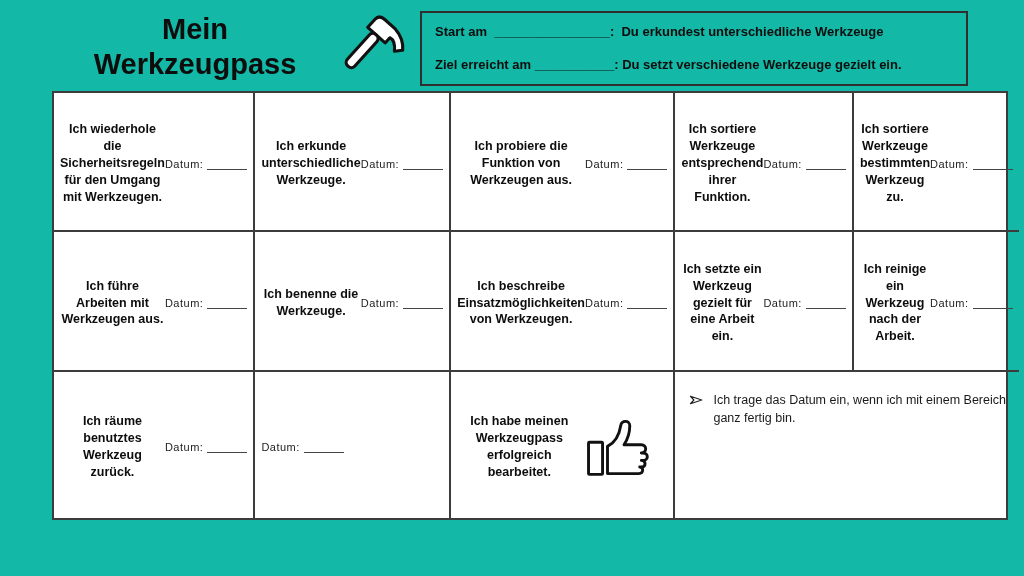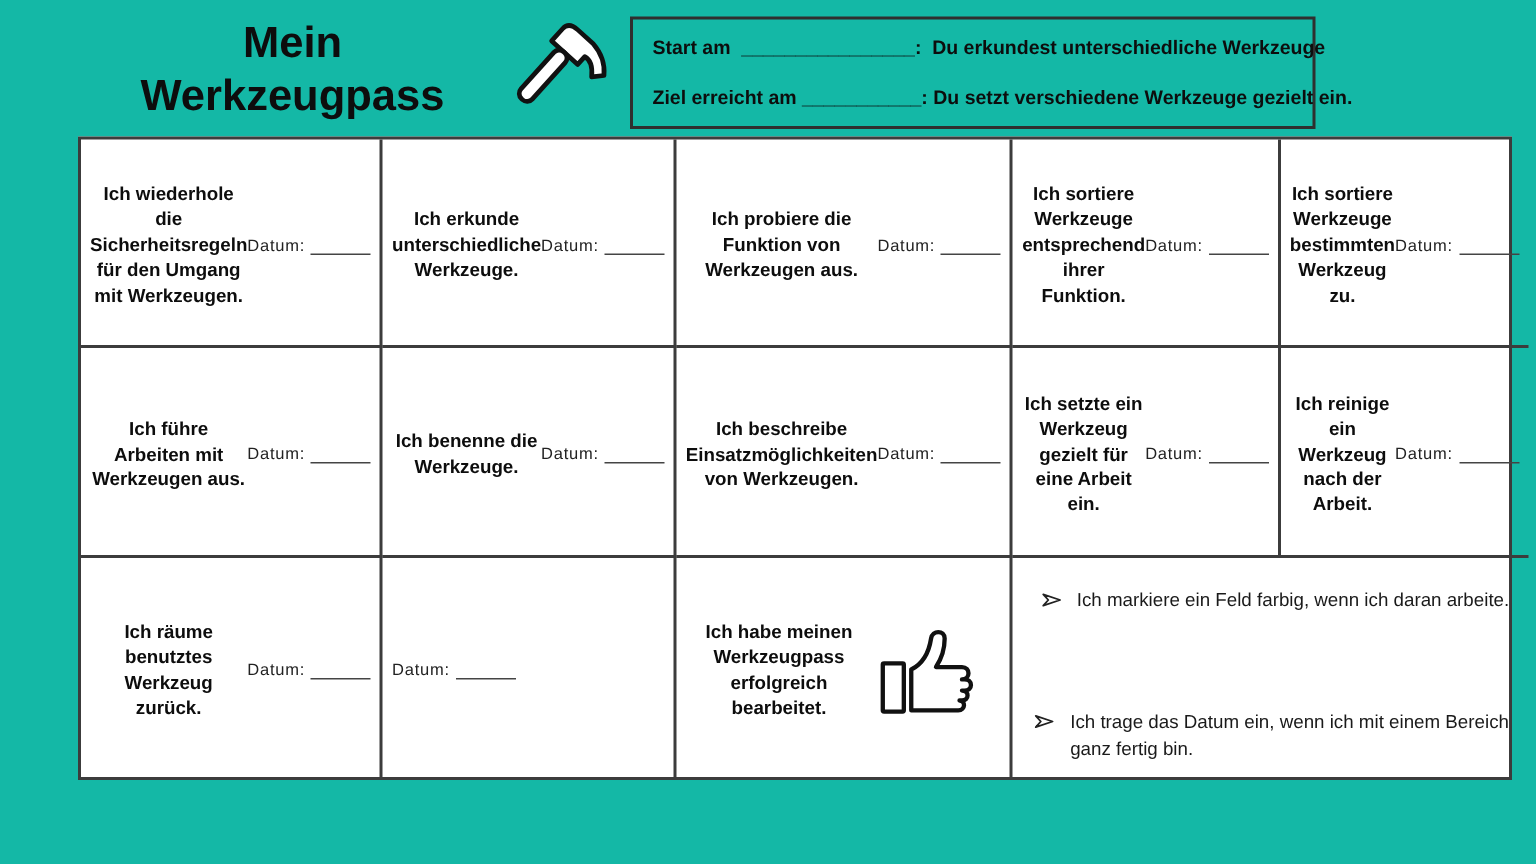--- a/index.html
+++ b/index.html
@@ -11,21 +11,21 @@
   
   .title {
     position:absolute; left:58px; top:12px; width:274px;
     text-align:center; font-size:29px; font-weight:bold; line-height:1.22;
     color:#0d0d0d;
   }
   
   .hammer { position:absolute; left:330px; top:8px; width:82px; height:78px; }
   
   .header-box {
-    position:absolute; left:420px; top:11px; width:457px; height:75px;
+    position:absolute; left:420px; top:11px; width:548px; height:75px;
     border:2px solid #2f2f2f; box-sizing:border-box;
     padding:11px 13px 12px 13px;
     display:flex; flex-direction:column; justify-content:space-between;
   }
   .header-line { font-size:13px; font-weight:bold; white-space:pre; color:#0d0d0d; }
   
   .grid {
     position:absolute; left:52px; top:91px; width:956px; height:429px;
     display:grid; grid-template-columns:repeat(5,1fr);
     grid-template-rows:139px 140px auto;
@@ -141,26 +141,18 @@
         </svg>
       </span>
     </div>
     <div class="cell row3 notes-cell">
       <div class="note">
         <span class="bullet">
           <svg viewBox="0 0 20 16" width="15" height="12">
               <path d="M2 3 L17 8 L2 13 L6.5 8 Z" fill="#fff" stroke="#222" stroke-width="1.6" stroke-linejoin="round"></path>
             </svg>
         </span>
-        <span>Ich markiere ein Feld farbig, wenn ich daran arbeite.</span>
-      </div>
-      <div class="note">
-        <span class="bullet">
-          <svg viewBox="0 0 20 16" width="15" height="12">
-              <path d="M2 3 L17 8 L2 13 L6.5 8 Z" fill="#fff" stroke="#222" stroke-width="1.6" stroke-linejoin="round"></path>
-            </svg>
-        </span>
         <span>Ich trage das Datum ein, wenn ich mit einem Bereich ganz fertig bin.</span>
       </div>
     </div>
 
   </div>
 </div>
 
 </body></html>

